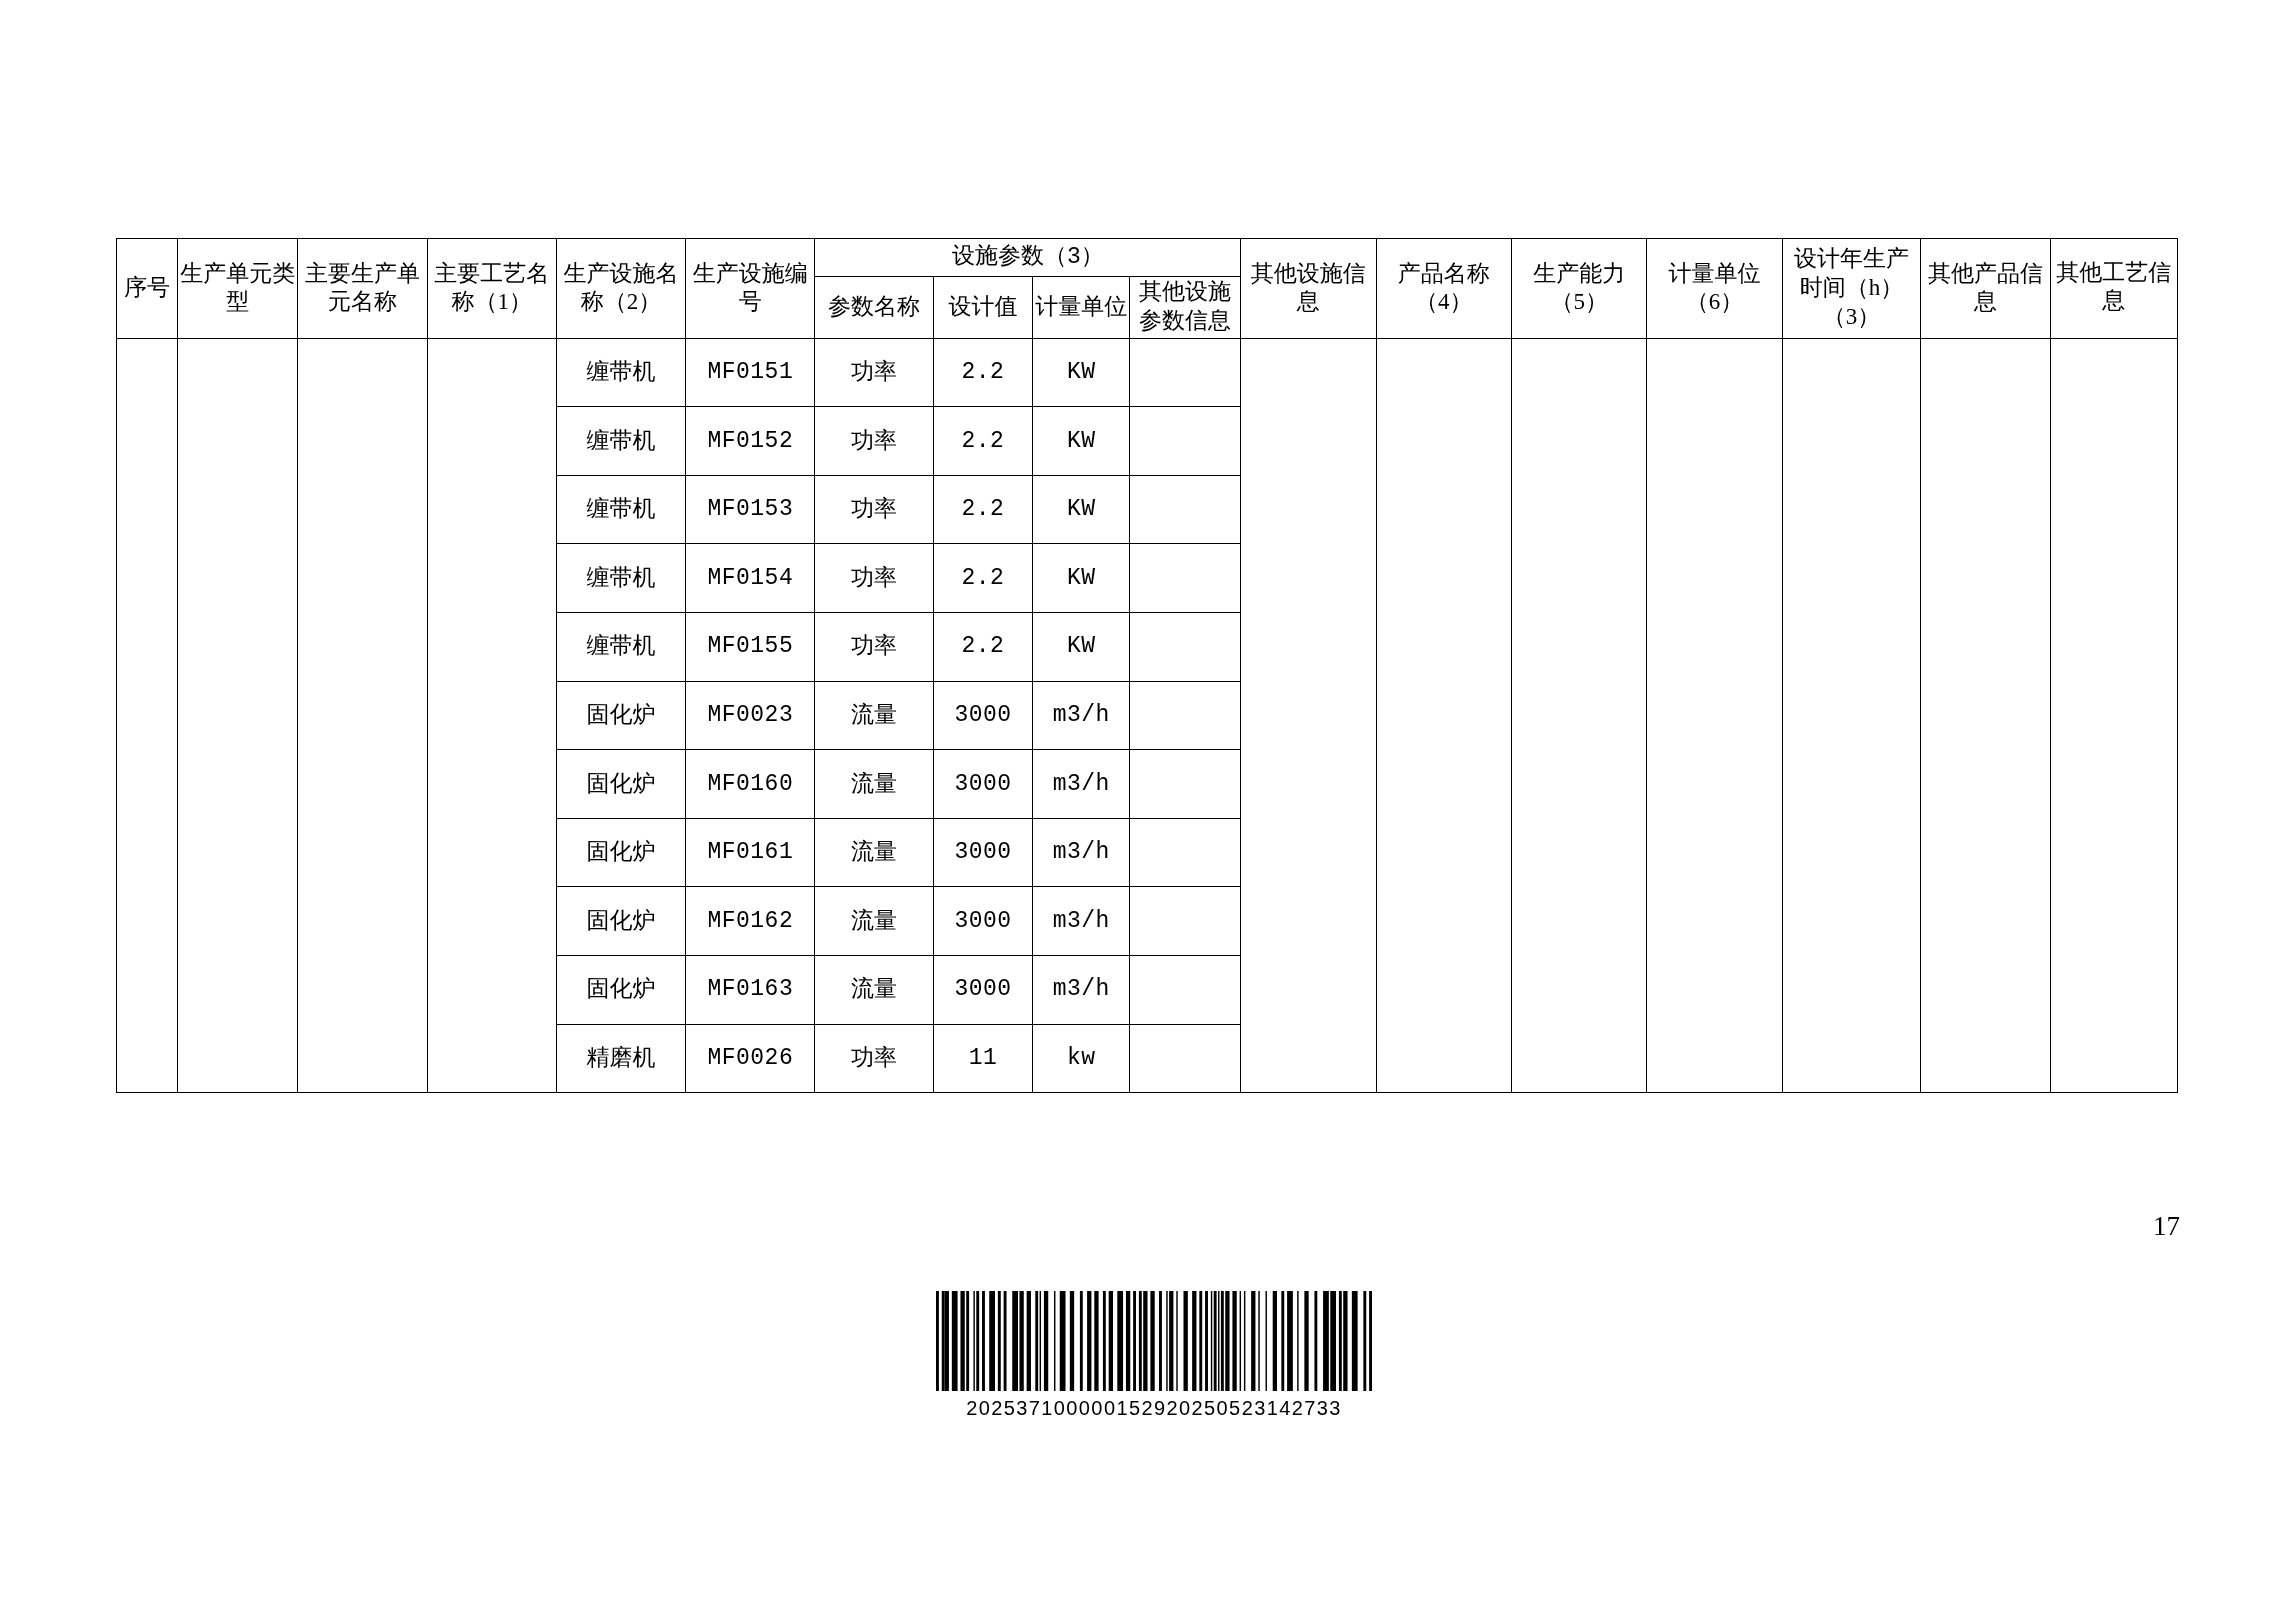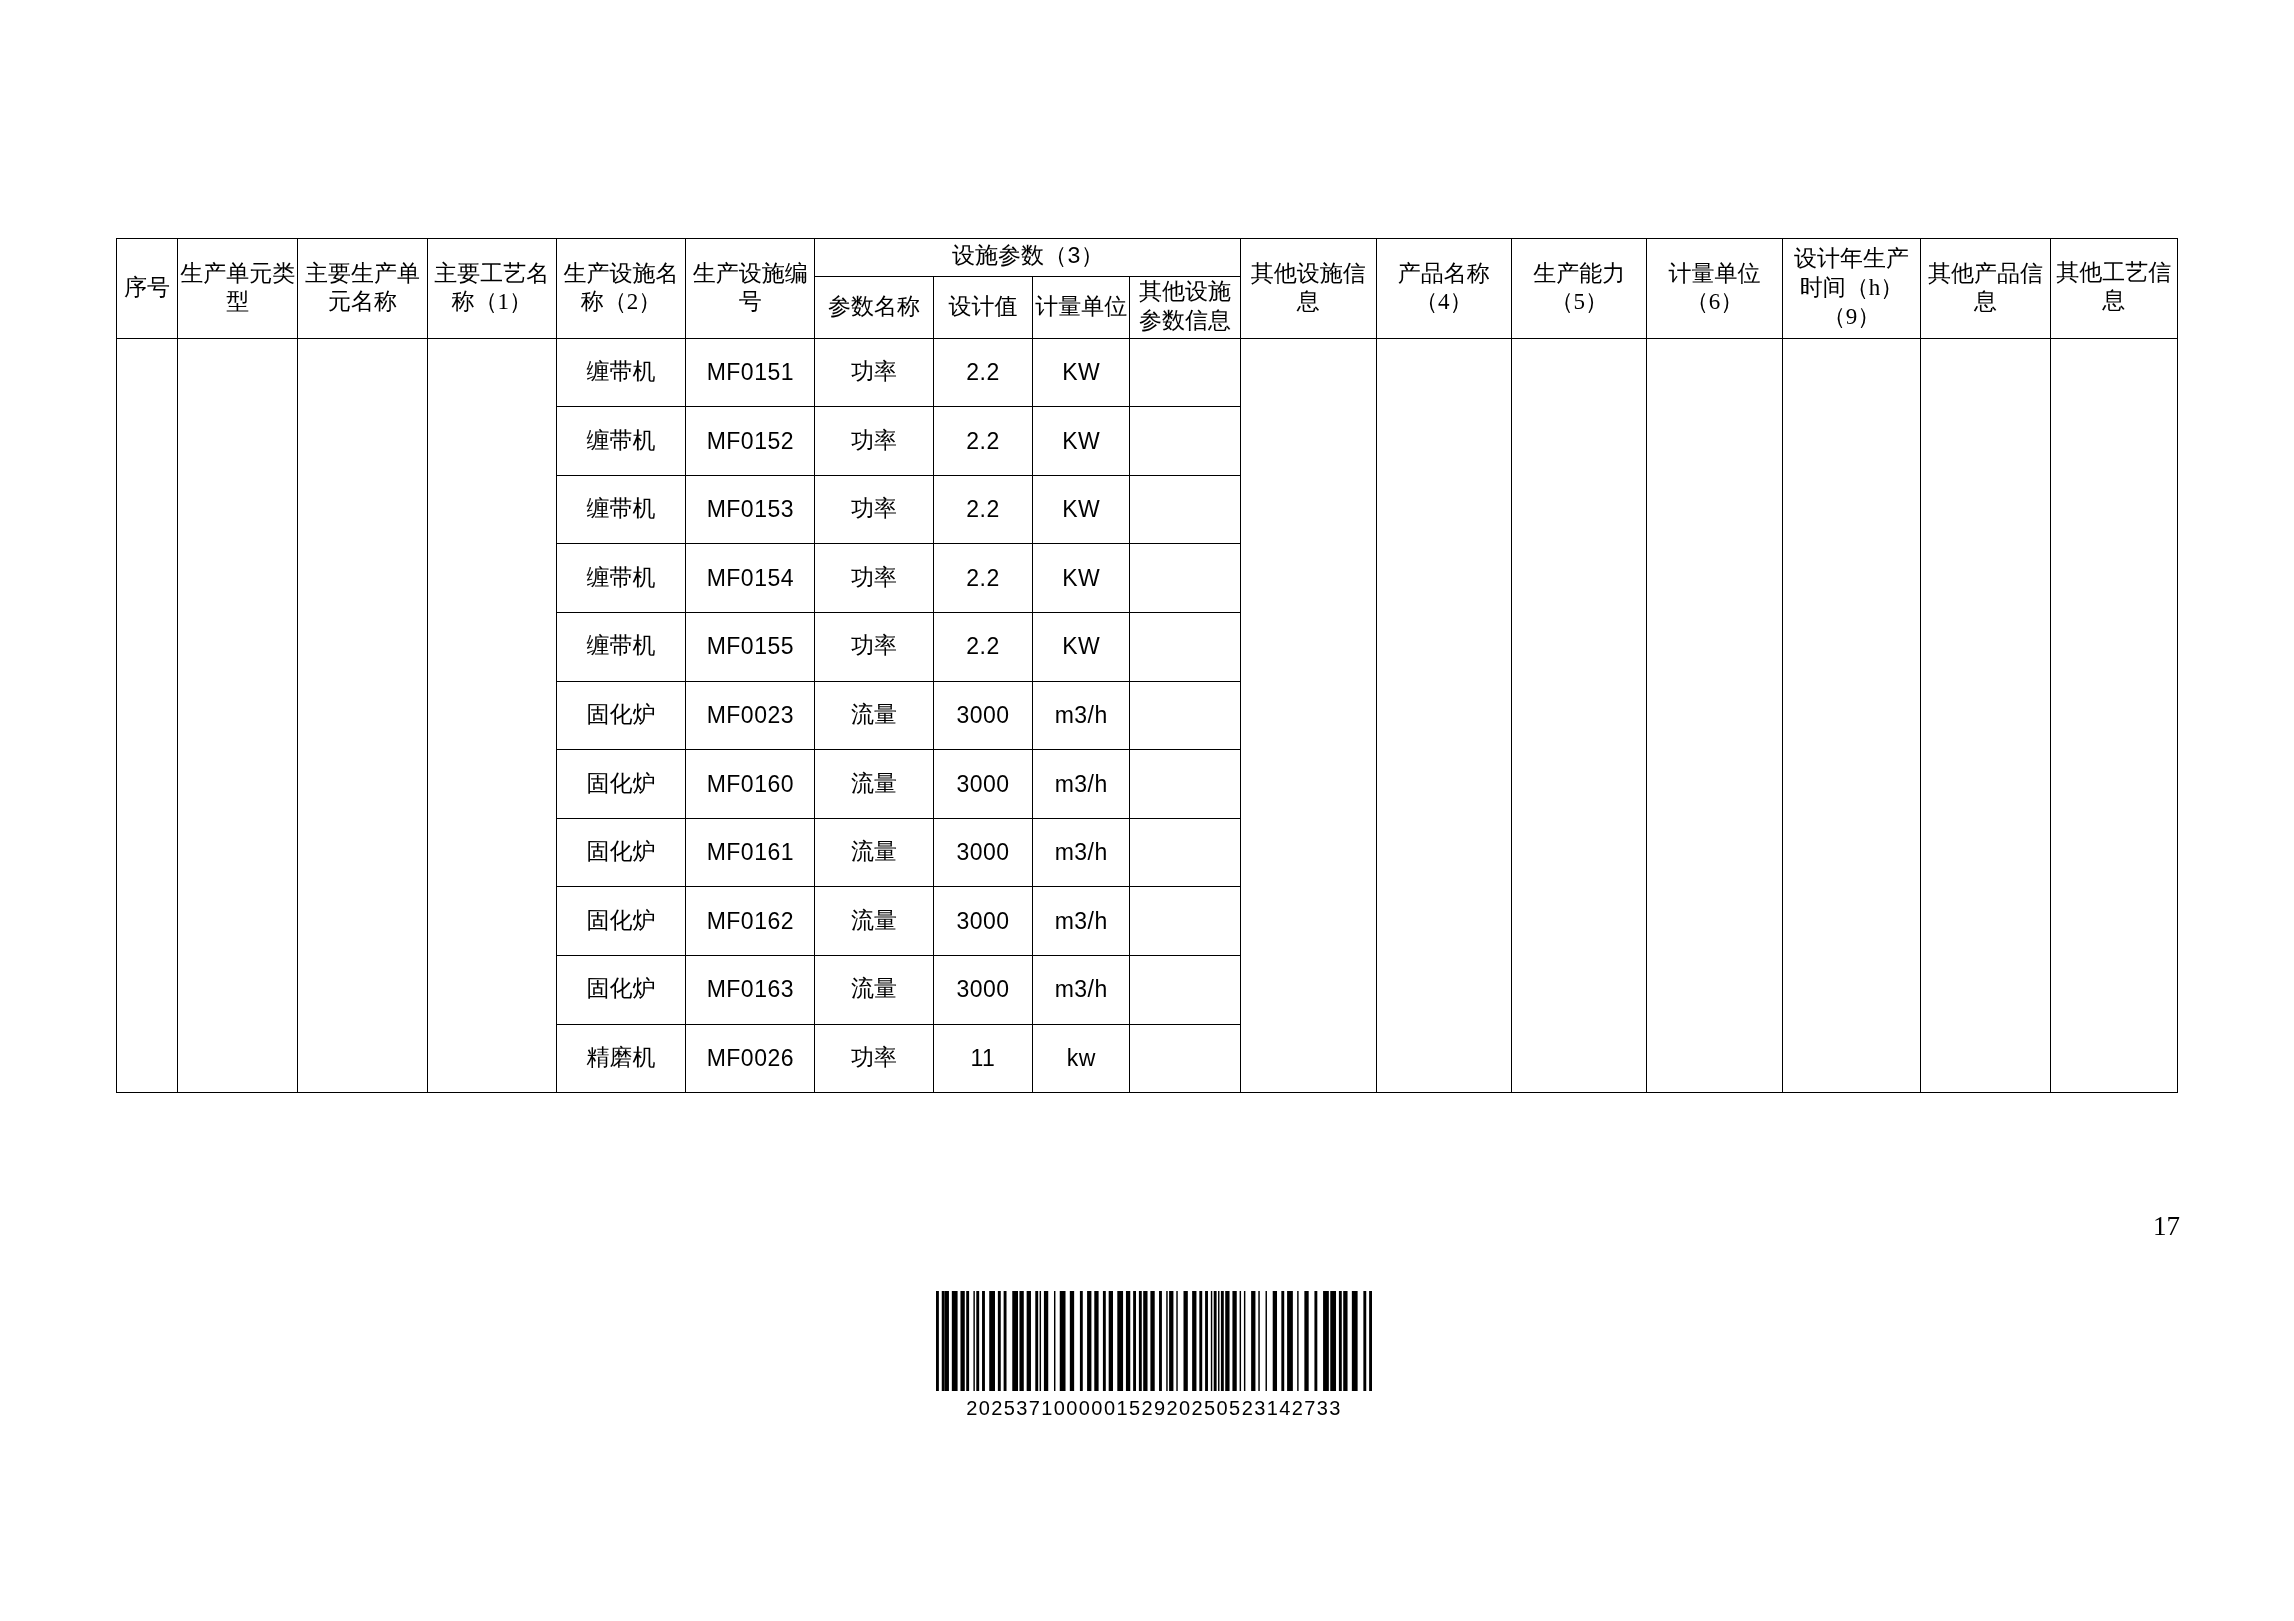--- a/index.html
+++ b/index.html
@@ -67,21 +67,21 @@
   }
   .thick-left {
     border-left: 1.8px solid #000 !important;
     margin-left: 34px;
   }
   .thick-right {
     border-right: 1.8px solid #000 !important;
     font-family: Liberation Mono, monospace;
   }
   .num {
-    font-family: Liberation Sans, sans-serif;
+    font-family: Liberation Mono, monospace;
     letter-spacing: 0.5px;
   }
   .page-number {
     position: absolute;
     right: 115px;
     top: 1211px;
     font-size: 27px;
   }
   .barcode-block {
     position: absolute;
@@ -152,21 +152,21 @@
           <th class="hdr-tall" rowspan="2">生产单元类型</th>
           <th class="hdr-tall" rowspan="2">主要生产单元名称</th>
           <th class="hdr-tall" rowspan="2">主要工艺名称（1）</th>
           <th class="hdr-tall" rowspan="2">生产设施名称（2）</th>
           <th class="hdr-tall" rowspan="2">生产设施编号</th>
           <th class="grp-head" colspan="4">设施参数（3）</th>
           <th class="hdr-tall" rowspan="2">其他设施信息</th>
           <th class="hdr-tall" rowspan="2">产品名称（4）</th>
           <th class="hdr-tall" rowspan="2">生产能力（5）</th>
           <th class="hdr-tall" rowspan="2">计量单位（6）</th>
-          <th class="hdr-tall" rowspan="2">设计年生产时间（h）（9）</th>
+          <th class="hdr-tall" rowspan="2">设计年生产时间（h）（3）</th>
           <th class="hdr-tall" rowspan="2">其他产品信息</th>
           <th class="hdr-tall thick-right" rowspan="2">其他工艺信息</th>
         </tr>
         <tr>
           <th class="sub-head">参数名称</th>
           <th class="sub-head">设计值</th>
           <th class="sub-head">计量单位</th>
           <th class="sub-head">其他设施参数信息</th>
         </tr>
       </thead>

